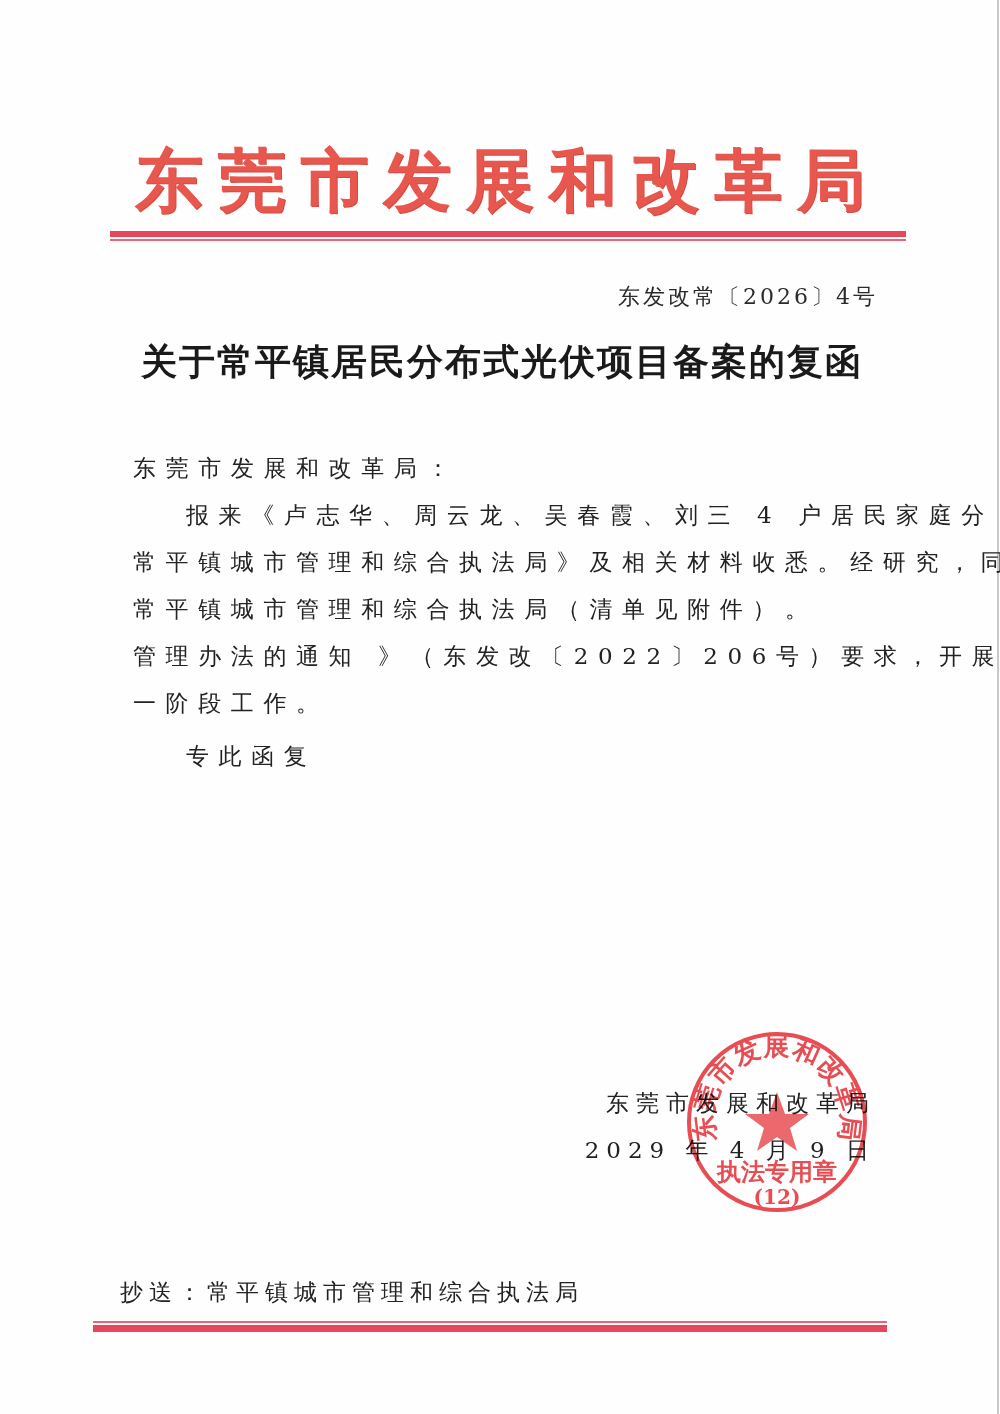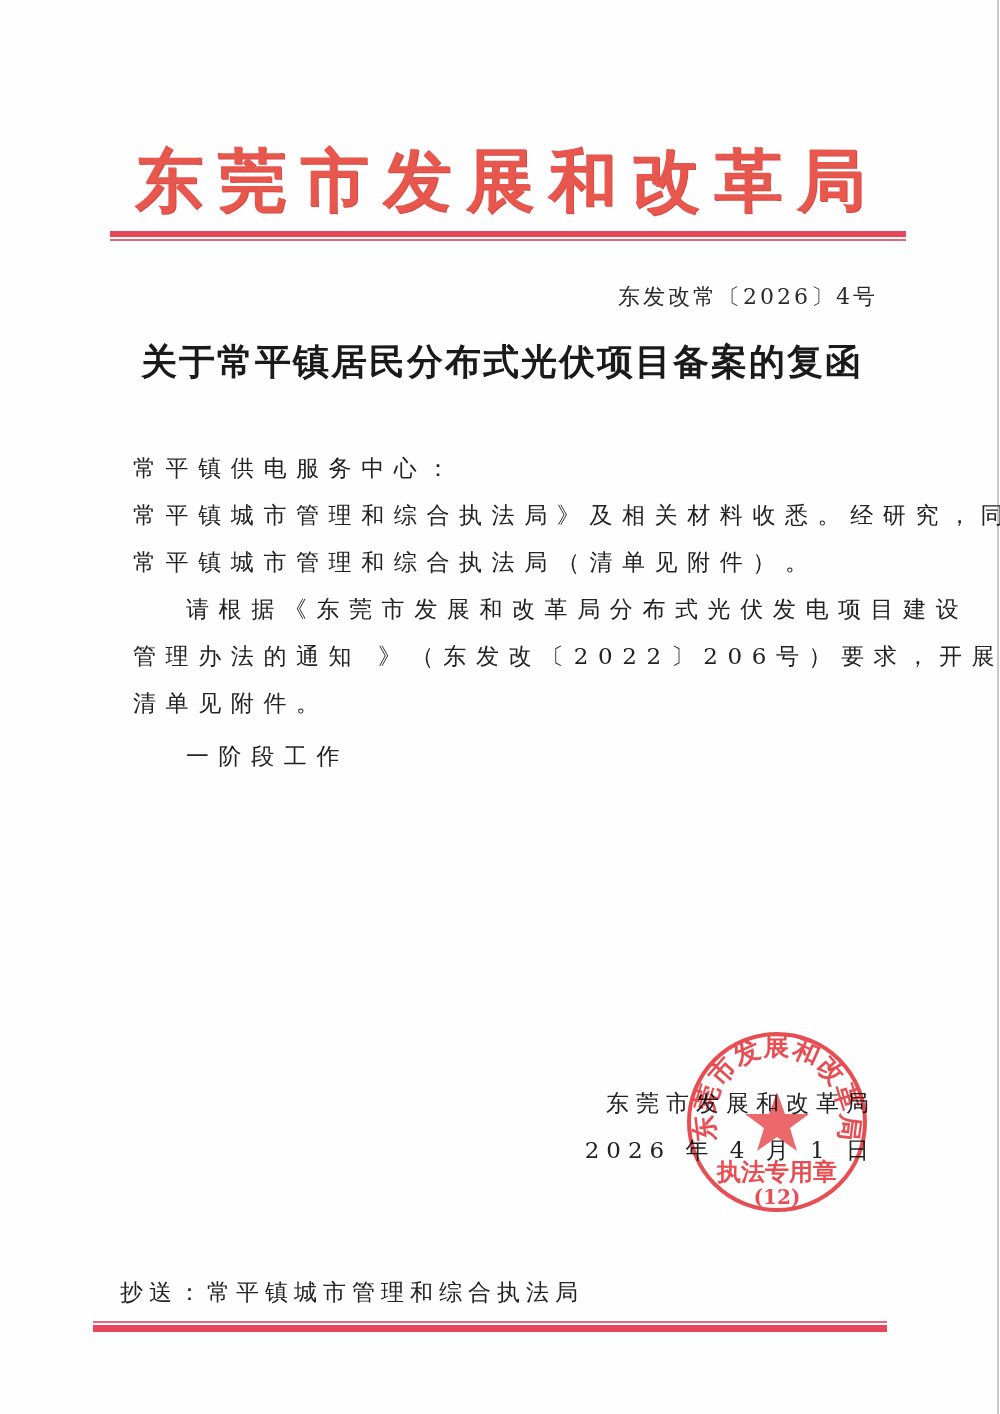--- a/index.html
+++ b/index.html
@@ -171,32 +171,32 @@
   <div class="rule-top">
     <div class="thick"></div>
     <div class="thin"></div>
   </div>
 
   <div class="doc-number">东发改常〔2026〕4号</div>
 
   <div class="doc-title">关于常平镇居民分布式光伏项目备案的复函</div>
 
   <div class="body-text">
-    <span class="line">常平镇供电服务中心：</span>
+    <span class="line">东莞市发展和改革局：</span>
+    <span class="line indent">报来《卢志华、周云龙、吴春霞、刘三 4 户居民家庭分</span>
     <span class="line">常平镇城市管理和综合执法局》及相关材料收悉。经研究，同</span>
     <span class="line">常平镇城市管理和综合执法局（清单见附件）。</span>
-    <span class="line indent">请根据《东莞市发展和改革局分布式光伏发电项目建设</span>
     <span class="line">管理办法的通知 》（东发改〔2022〕206号）要求，开展下</span>
-    <span class="line">清单见附件。</span>
-    <span class="line indent" style="margin-top:6px;">一阶段工作</span>
+    <span class="line">一阶段工作。</span>
+    <span class="line indent" style="margin-top:6px;">专此函复</span>
   </div>
 
   <div class="signature">
     <span class="sig-line">东莞市发展和改革局</span>
-    <span class="sig-line">2026 年 4 月 1 日</span>
+    <span class="sig-line">2029 年 4 月 9 日</span>
   </div>
 
   <svg class="seal" viewBox="0 0 184 184" xmlns="http://www.w3.org/2000/svg">
     <defs>
       <path id="sealTopArc" d="M 30 105 A 64 64 0 1 1 154 105"></path>
       <path id="sealBottomArc" d="M 42 128 Q 92 168 148 122"></path>
     </defs>
     <circle cx="92" cy="92" r="88" fill="none" stroke="#e5343a" stroke-width="4"></circle>
     <text font-family="DejaVu Serif, serif" font-weight="bold" font-size="26" fill="#e5343a" letter-spacing="1">
       <textPath href="#sealTopArc" startOffset="50%" text-anchor="middle">东莞市发展和改革局</textPath>

